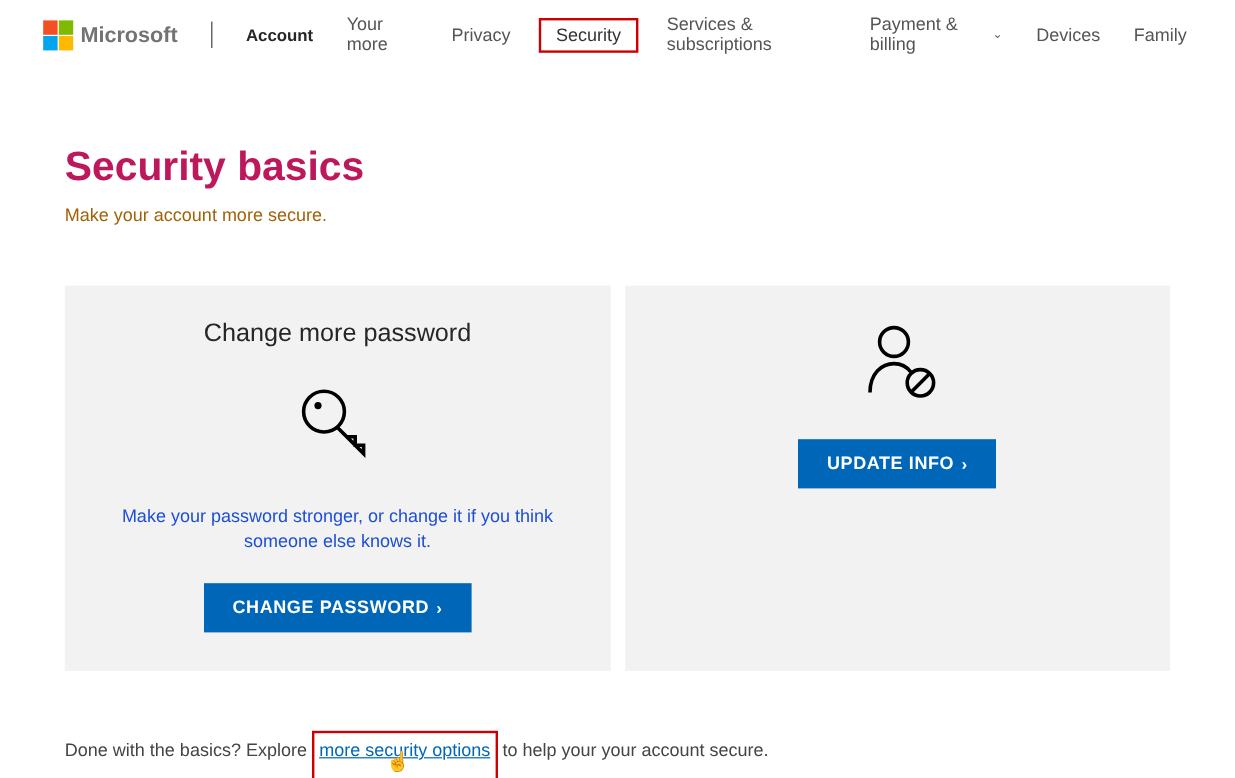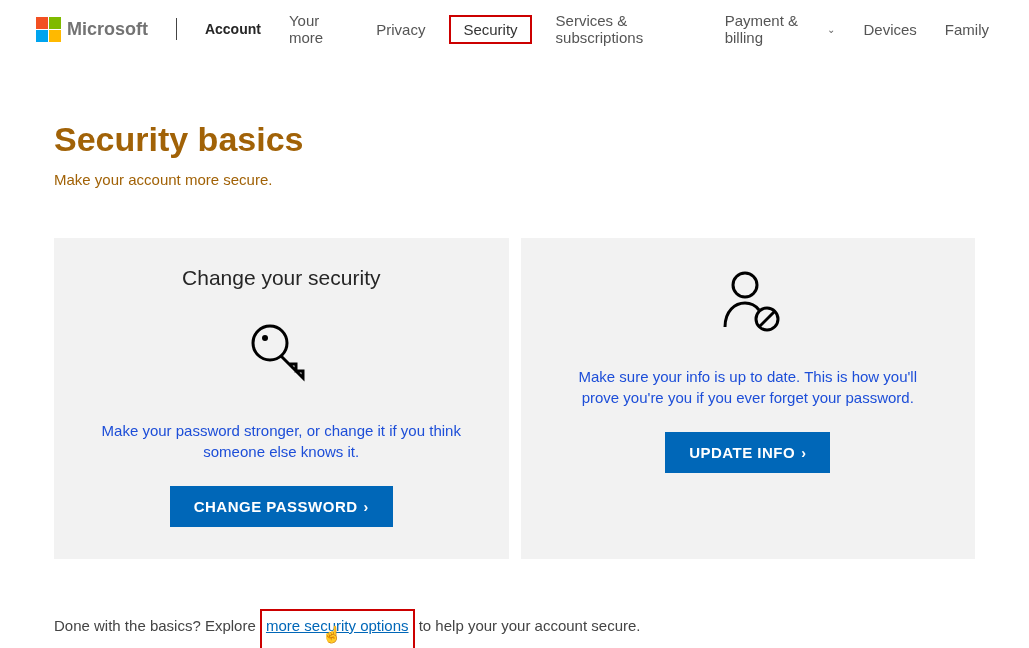--- a/index.html
+++ b/index.html
@@ -74,21 +74,21 @@
     .chevron-down {
       font-size: 10px;
       color: #666;
     }
     .content {
       padding: 20px 54px;
     }
     .page-title {
       font-size: 34px;
       font-weight: 600;
-      color: #a16207;
+      color: #be185d;
       margin-top: 42px;
       margin-bottom: 12px;
     }
     .page-subtitle {
       font-size: 15px;
       color: #a16207;
       margin-bottom: 50px;
     }
     .cards {
       display: flex;
@@ -187,21 +187,21 @@
     <span class="nav-item">Family</span>
   </div>
 </div>
 
 <div class="content">
   <h1 class="page-title">Security basics</h1>
   <p class="page-subtitle">Make your account more secure.</p>
 
   <div class="cards">
     <div class="card">
-      <h2 class="card-title">Change your security</h2>
+      <h2 class="card-title">Change more password</h2>
       <div class="card-icon">
         <svg width="66" height="64" viewBox="0 0 66 64" fill="none" stroke="#000" stroke-width="3">
           <circle cx="22" cy="20" r="17"></circle>
           <circle cx="17" cy="15" r="3" fill="#000" stroke="none"></circle>
           <path d="M33 33 L55 55 L55 48 L48 48 L48 41 L41 41"></path>
         </svg>
       </div>
       <p class="card-desc">Make your password stronger, or change it if you think someone else knows it.</p>
       <button class="card-button">
         <span>CHANGE PASSWORD</span>
@@ -211,21 +211,20 @@
 
     <div class="card">
       <div class="card-icon">
         <svg width="66" height="64" viewBox="0 0 66 64" fill="none" stroke="#000" stroke-width="3">
           <circle cx="30" cy="16" r="12"></circle>
           <path d="M10 58 C10 42 20 34 30 34 C36 34 41 37 44 41"></path>
           <circle cx="52" cy="50" r="11"></circle>
           <line x1="44" y1="58" x2="60" y2="42"></line>
         </svg>
       </div>
-      <p class="card-desc">Make sure your info is up to date. This is how you'll prove you're you if you ever forget your password.</p>
       <button class="card-button">
         <span>UPDATE INFO</span>
         <span class="chevron-right">›</span>
       </button>
     </div>
   </div>
 
   <p class="footer-text">
     <span>Done with the basics? Explore </span><a href="#" class="more-link"><span>more security options</span><span class="cursor-icon">☝</span></a><span> to help your your account secure.</span>
   </p>

